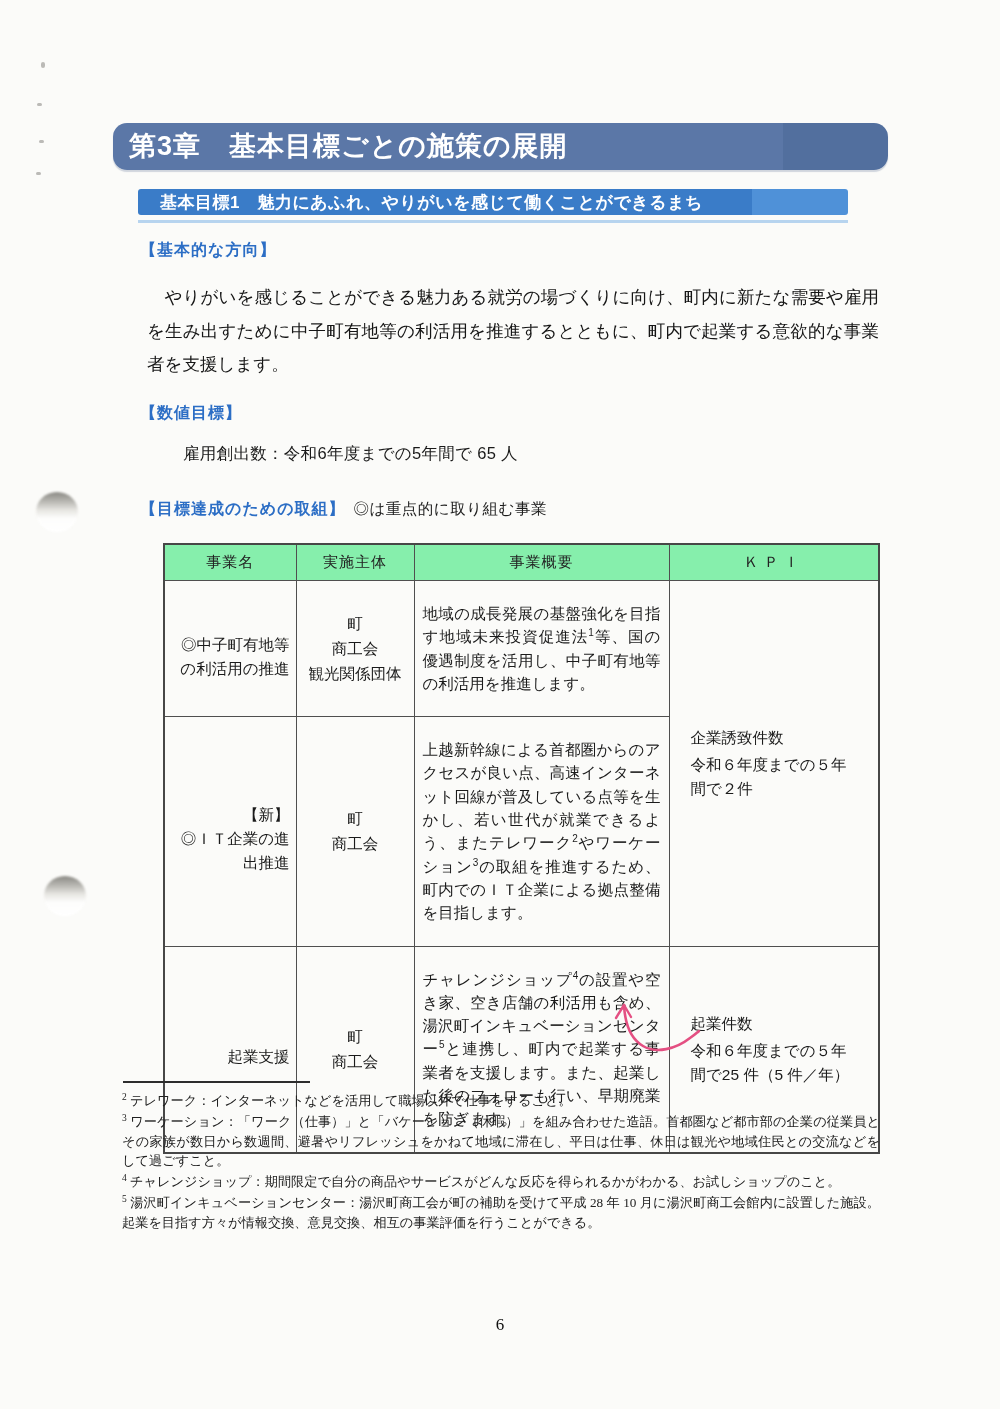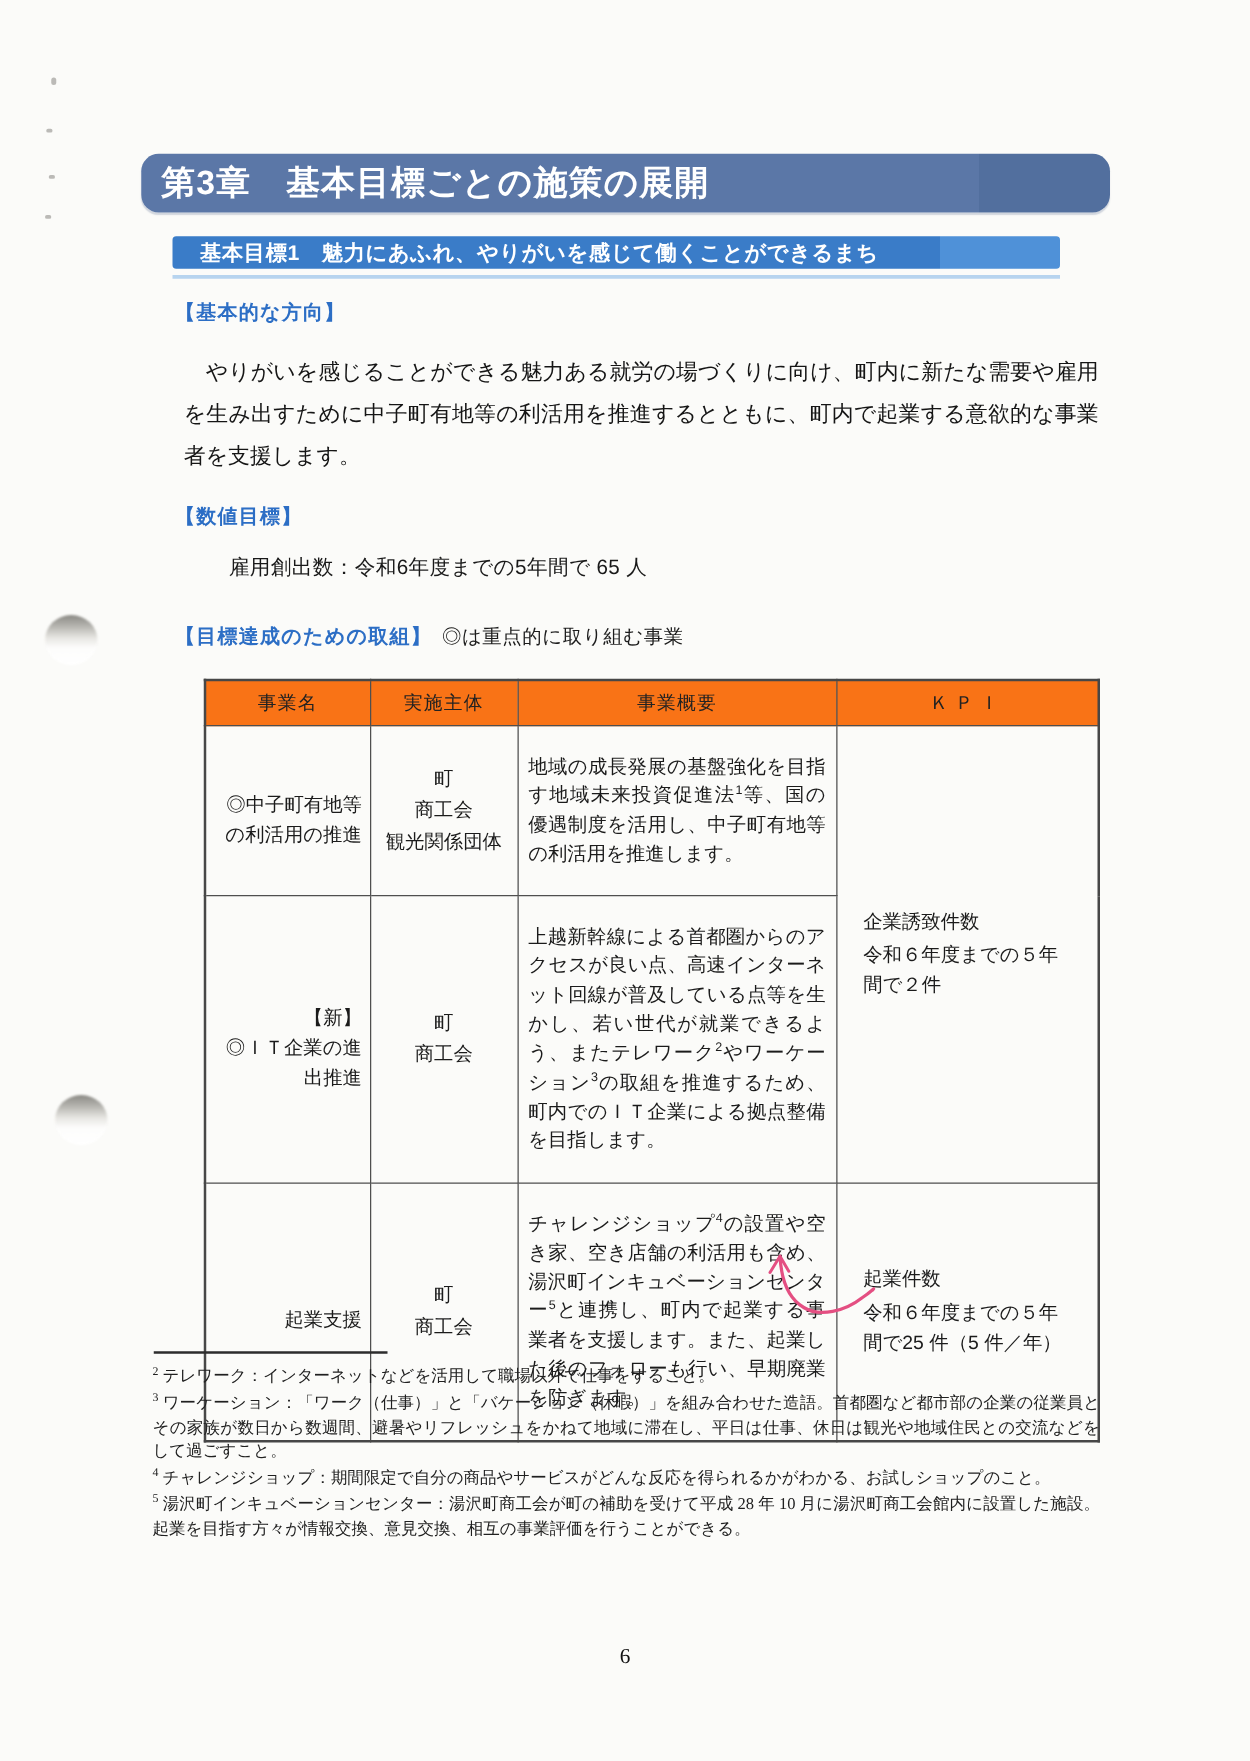--- a/index.html
+++ b/index.html
@@ -60,21 +60,21 @@
   }
   
   .tbl{
     position:absolute; left:163px; top:543px; width:715px;
     border-collapse:collapse; table-layout:fixed;
     font-size:15.5px; color:#1b1b1b;
   }
   .tbl th,.tbl td{border:1px solid #4f4f4f;}
   .tbl{border:2px solid #474747;}
   .tbl th{
-    background:#f97316; height:33px; font-weight:normal; font-size:15px;
+    background:#86efac; height:33px; font-weight:normal; font-size:15px;
     letter-spacing:1px; color:#222;
   }
   .tbl th:nth-child(4){letter-spacing:5px;}
   .tbl td{vertical-align:middle; box-sizing:border-box;}
   .tr-r1 td{height:94px;}
   .tr-r2 td{height:188px;}
   .tr-r3 td{height:157px;}
   td.c-name{padding:20px 6px 4px 8px; line-height:24px; text-align:right;}
   td.c-ops{text-align:center; line-height:21px;}
   td.c-ops div{margin:4px 0;}

